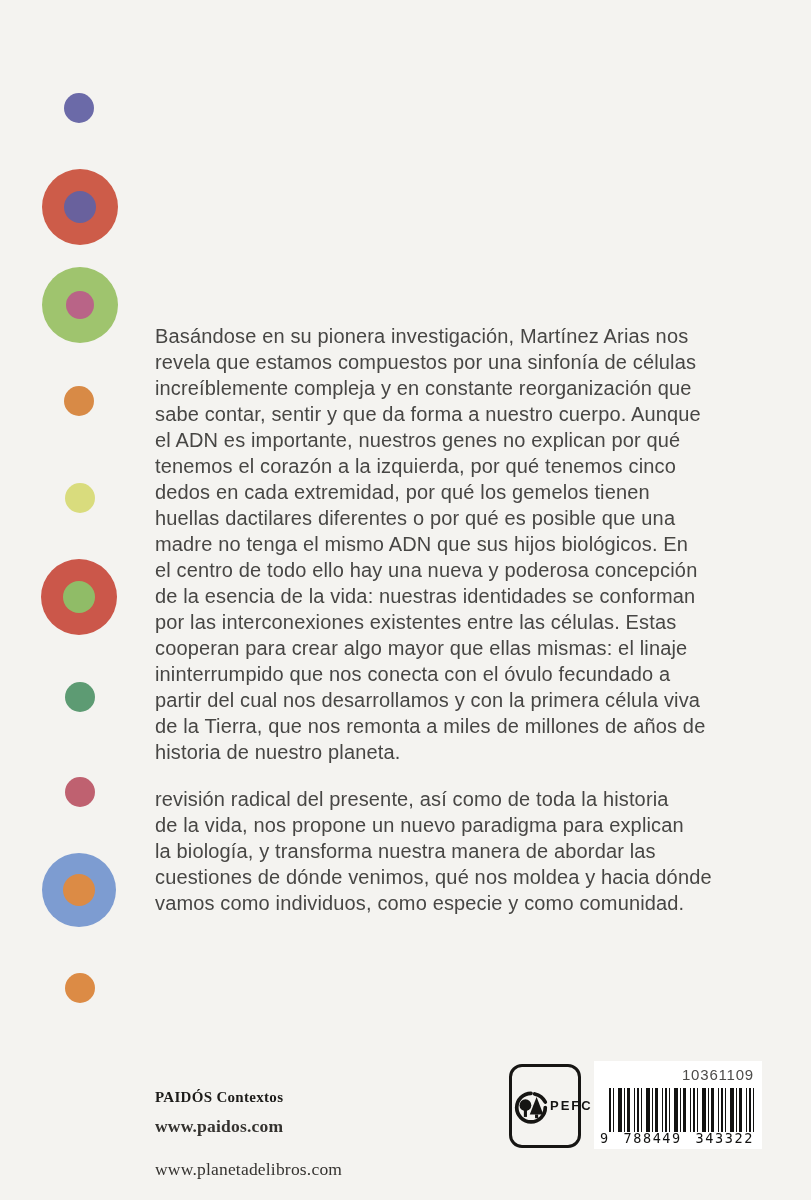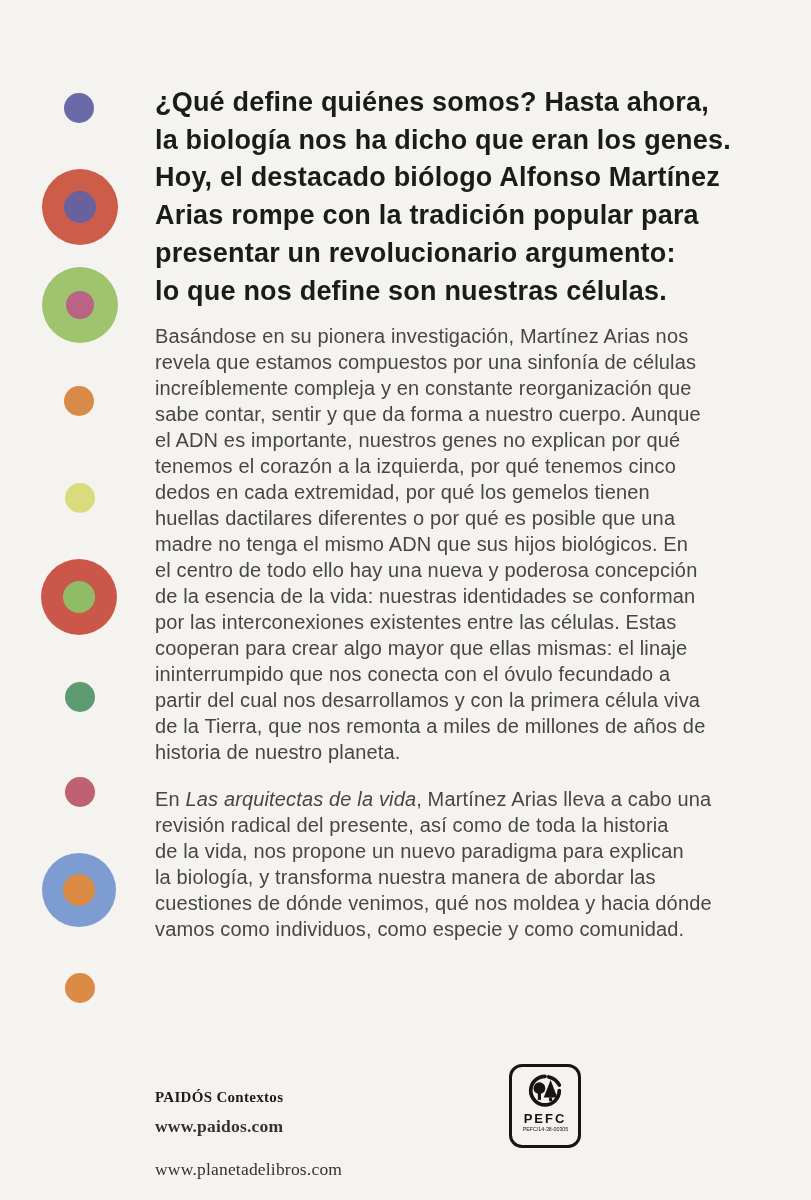--- a/index.html
+++ b/index.html
@@ -45,21 +45,21 @@
     font-family: "Liberation Serif", "DejaVu Serif", serif;
     font-size: 17.5px; color: #34322f; letter-spacing: 0.2px;
   }
   .url-1 { top: 1116px; font-weight: bold; }
   .url-2 { top: 1159px; }
 
   .pefc-box {
     position: absolute; left: 509px; top: 1064px;
     width: 66px; height: 78px;
     border: 3.5px solid #161513; border-radius: 13px;
-    display: flex; flex-direction: column; align-items: center;
+    display: flex; flex-direction: row; align-items: center;
   }
   .pefc-box svg { margin-top: 5px; }
   .pefc-label {
     font-weight: 700; font-size: 13px; letter-spacing: 2px;
     color: #161513; margin-top: -1px;
   }
   .pefc-code {
     font-size: 8px; color: #161513; white-space: nowrap;
     transform: scale(0.66); transform-origin: center top; margin-top: 0px;
   }
@@ -108,47 +108,40 @@
         <div class="circle-inner" style="height: 32px; width: 32px; background: rgb(144, 188, 103);"></div>
       </div>
       <div class="circle" style="left: 65px; top: 682px; height: 30px; width: 30px; background: rgb(93, 155, 115);"></div>
       <div class="circle" style="left: 65px; top: 777px; height: 30px; width: 30px; background: rgb(191, 97, 112);"></div>
       <div class="circle" style="left: 42px; top: 853px; height: 74px; width: 74px; background: rgb(125, 156, 209);">
         <div class="circle-inner" style="height: 32px; width: 32px; background: rgb(220, 139, 69);"></div>
       </div>
       <div class="circle" style="left: 65px; top: 973px; height: 30px; width: 30px; background: rgb(220, 139, 69);"></div>
     </div>
 
-  <div class="intro lines">¿Qué define quiénes somos? Hasta ahora,
-la biología nos ha dicho que eran los genes.
-Hoy, el destacado biólogo Alfonso Martínez
-Arias rompe con la tradición popular para
-presentar un revolucionario argumento:
-lo que nos define son nuestras células.</div>
 
   <div class="para para-1 lines">Basándose en su pionera investigación, Martínez Arias nos
 revela que estamos compuestos por una sinfonía de células
 increíblemente compleja y en constante reorganización que
 sabe contar, sentir y que da forma a nuestro cuerpo. Aunque
 el ADN es importante, nuestros genes no explican por qué
 tenemos el corazón a la izquierda, por qué tenemos cinco
 dedos en cada extremidad, por qué los gemelos tienen
 huellas dactilares diferentes o por qué es posible que una
 madre no tenga el mismo ADN que sus hijos biológicos. En
 el centro de todo ello hay una nueva y poderosa concepción
 de la esencia de la vida: nuestras identidades se conforman
 por las interconexiones existentes entre las células. Estas
 cooperan para crear algo mayor que ellas mismas: el linaje
 ininterrumpido que nos conecta con el óvulo fecundado a
 partir del cual nos desarrollamos y con la primera célula viva
 de la Tierra, que nos remonta a miles de millones de años de
 historia de nuestro planeta.</div>
 
   <div class="para para-2">
-    <div><span>En </span><em>Las arquitectas de la vida</em><span>, Martínez Arias lleva a cabo una</span></div>
     <div class="lines">revisión radical del presente, así como de toda la historia
 de la vida, nos propone un nuevo paradigma para explican
 la biología, y transforma nuestra manera de abordar las
 cuestiones de dónde venimos, qué nos moldea y hacia dónde
 vamos como individuos, como especie y como comunidad.</div>
   </div>
 
   <div class="imprint">PAIDÓS Contextos</div>
   <div class="site-url url-1">www.paidos.com</div>
   <div class="site-url url-2">www.planetadelibros.com</div>
@@ -161,14 +154,19 @@
         <circle cx="21" cy="26" r="9.5" fill="#161513"></circle>
         <rect x="18.5" y="33" width="5" height="12" fill="#161513"></rect>
         <polygon points="39,13 28,41 50,41" fill="#161513"></polygon>
         <rect x="36.5" y="41" width="5" height="6" fill="#161513"></rect>
       </svg>
     </span>
     <div class="pefc-label">PEFC</div>
     <div class="pefc-code">PEFC/14-38-00305</div>
   </div>
 
+  <div class="barcode-box">
+    <div class="bc-number">10361109</div>
+    <div class="bc-bars"></div>
+    <div class="bc-digits">9 788449 343322</div>
+  </div>
 
 </div>
 
 </body></html>

